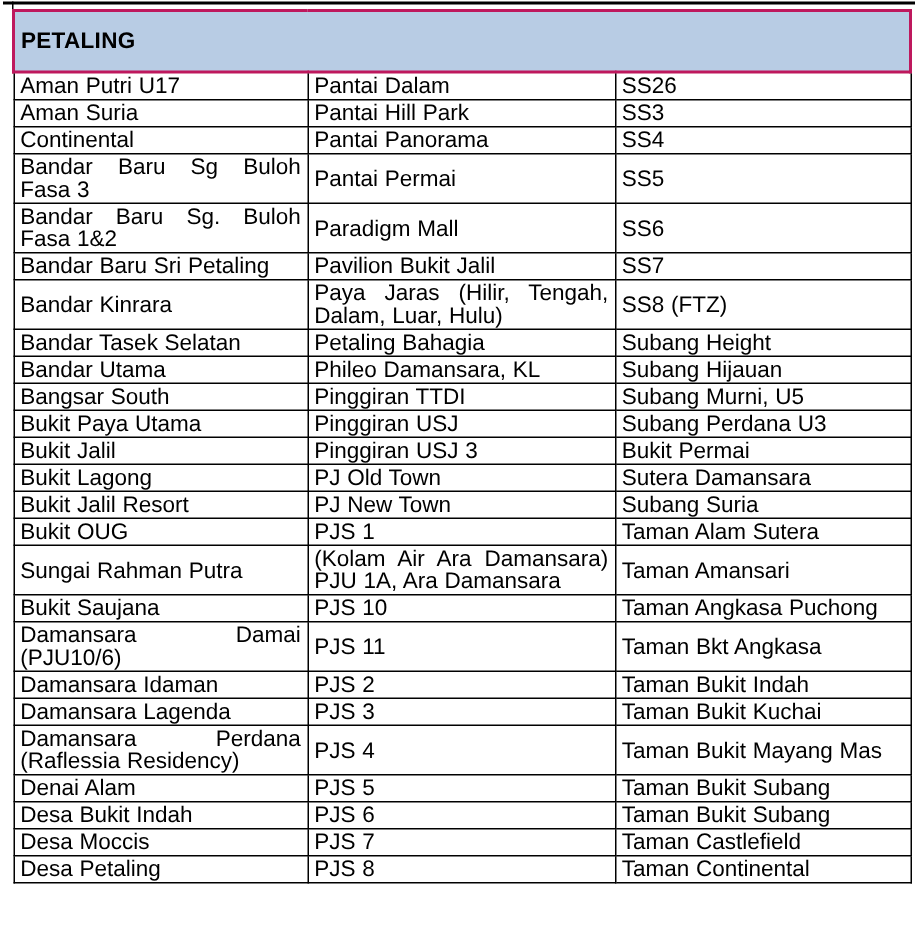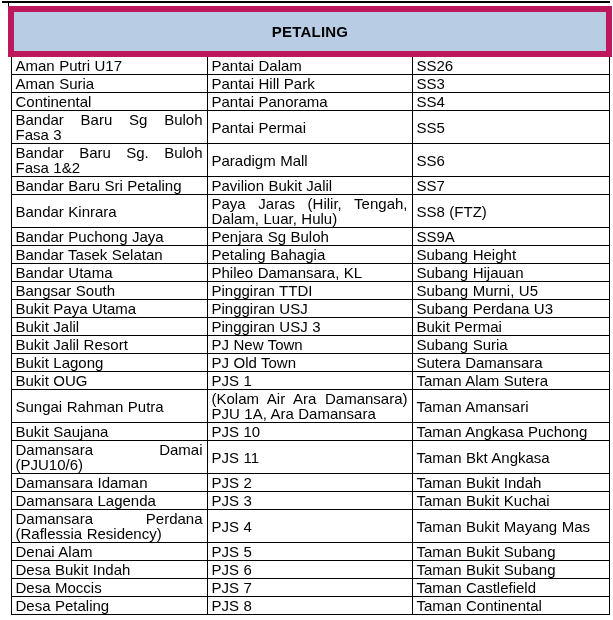--- a/index.html
+++ b/index.html
@@ -29,23 +29,23 @@
     font-size: 15px;
     line-height: 15px;
     color: #000;
   }
   col.c1 { width: 196px; }
   col.c2 { width: 205px; }
   col.c3 { width: 197px; }
 
   th.table-title {
     background: var(--header-bg, #b8cce4);
-    border: 6px solid #be185d;
+    border: 2px solid #be185d;
     font-weight: bold;
-    text-align: center;
+    text-align: left;
     font-size: 15px;
     padding: 12px 4px;
     letter-spacing: 0.2px;
   }
   td {
     border: 1px solid #000;
     padding: 1px 4px;
     vertical-align: middle;
     text-align: justify;
     word-spacing: 0.02em;
@@ -100,25 +100,20 @@
           <td>Bandar Baru Sri Petaling</td>
           <td>Pavilion Bukit Jalil</td>
           <td>SS7</td>
         </tr>
         <tr>
           <td>Bandar Kinrara</td>
           <td>Paya Jaras (Hilir, Tengah, Dalam, Luar, Hulu)</td>
           <td>SS8 (FTZ)</td>
         </tr>
         <tr>
-          <td>Bandar Puchong Jaya</td>
-          <td>Penjara Sg Buloh</td>
-          <td>SS9A</td>
-        </tr>
-        <tr>
           <td>Bandar Tasek Selatan</td>
           <td>Petaling Bahagia</td>
           <td>Subang Height</td>
         </tr>
         <tr>
           <td>Bandar Utama</td>
           <td>Phileo Damansara, KL</td>
           <td>Subang Hijauan</td>
         </tr>
         <tr>
@@ -130,30 +125,30 @@
           <td>Bukit Paya Utama</td>
           <td>Pinggiran USJ</td>
           <td>Subang Perdana U3</td>
         </tr>
         <tr>
           <td>Bukit Jalil</td>
           <td>Pinggiran USJ 3</td>
           <td>Bukit Permai</td>
         </tr>
         <tr>
+          <td>Bukit Lagong</td>
+          <td>PJ Old Town</td>
+          <td>Sutera Damansara</td>
+        </tr>
+        <tr>
           <td>Bukit Jalil Resort</td>
           <td>PJ New Town</td>
           <td>Subang Suria</td>
         </tr>
         <tr>
-          <td>Bukit Lagong</td>
-          <td>PJ Old Town</td>
-          <td>Sutera Damansara</td>
-        </tr>
-        <tr>
           <td>Bukit OUG</td>
           <td>PJS 1</td>
           <td>Taman Alam Sutera</td>
         </tr>
         <tr>
           <td>Sungai Rahman Putra</td>
           <td>(Kolam Air Ara Damansara) PJU 1A, Ara Damansara</td>
           <td>Taman Amansari</td>
         </tr>
         <tr>

